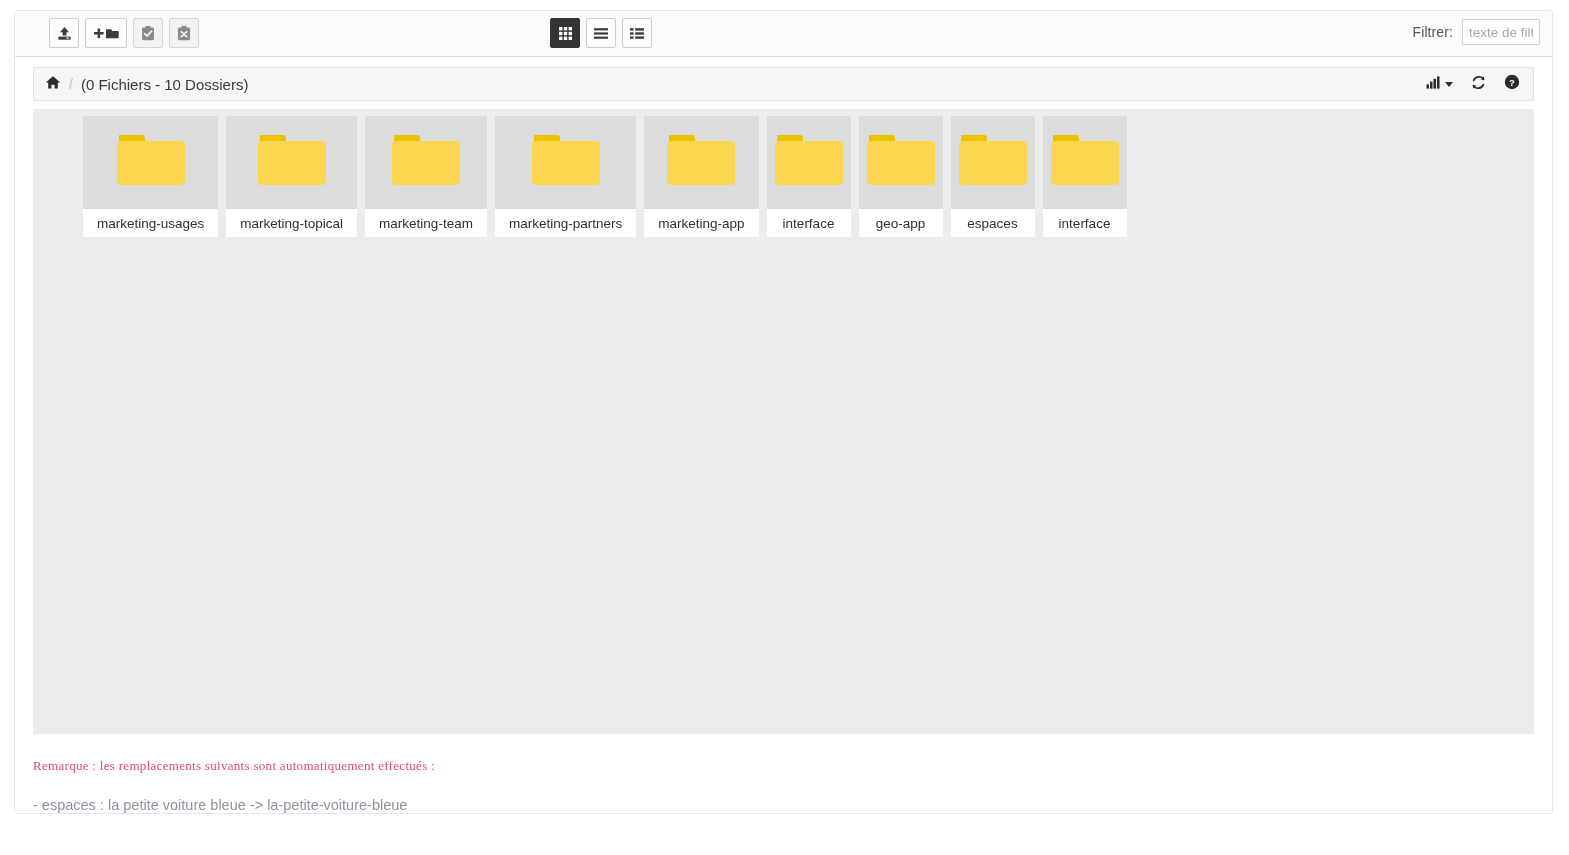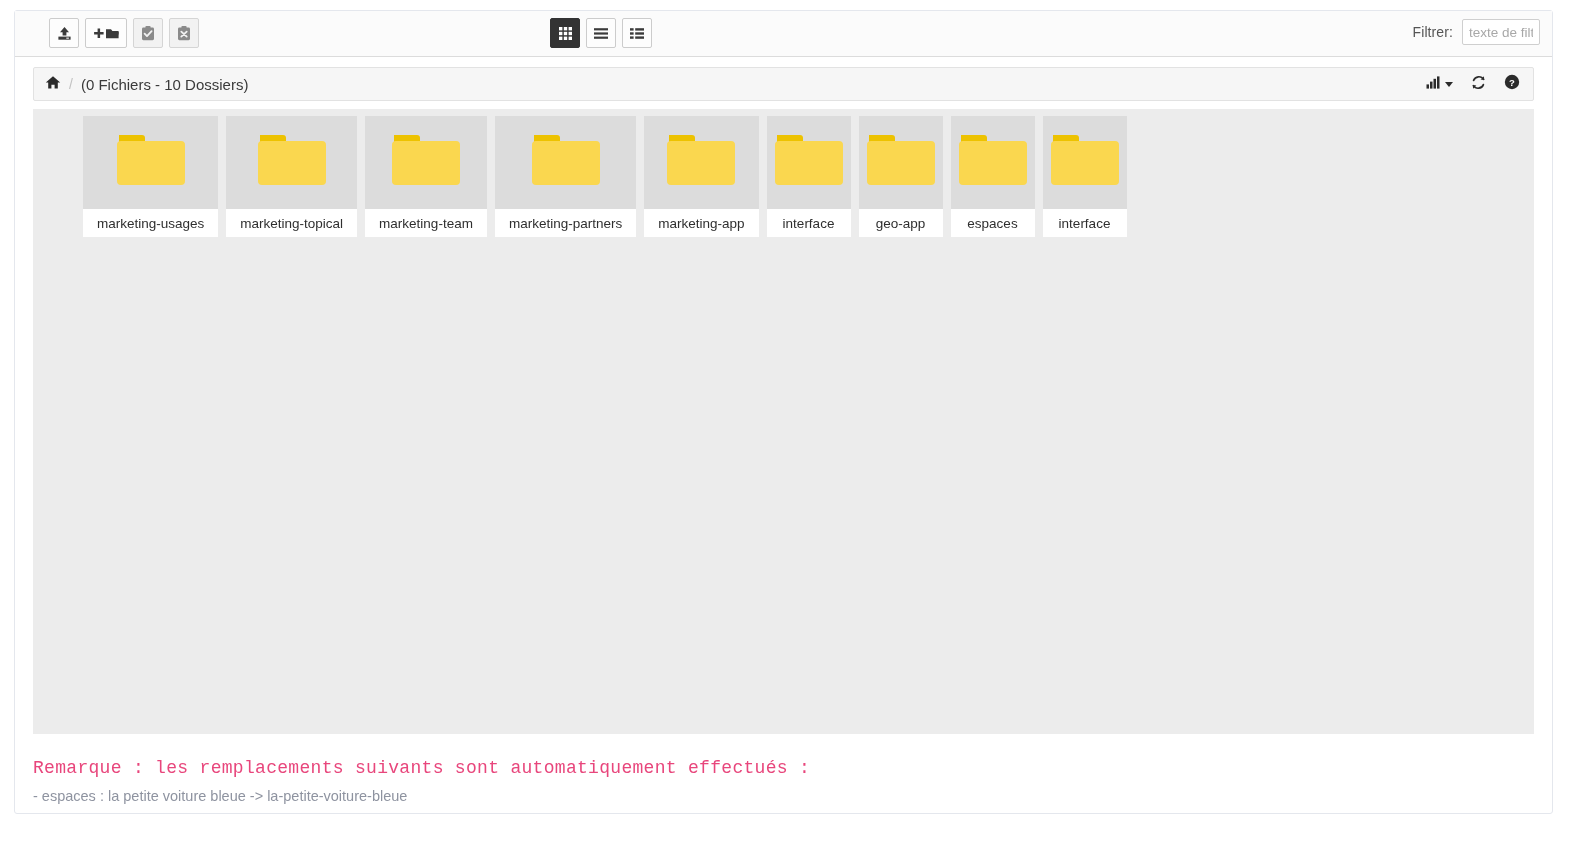--- a/index.html
+++ b/index.html
@@ -182,25 +182,25 @@
   }
 
   
   .note {
     position: absolute;
     left: 33px;
     top: 758px;
     width: 1200px;
   }
   .note-head {
-    font-family: Liberation Mono, monospace;
-    font-size: 18px;
+    font-family: Liberation Serif, serif;
+    font-size: 13px;
     color: #e8467c;
     letter-spacing: .3px;
-    margin-bottom: 8px;
+    margin-bottom: 21px;
     white-space: pre;
   }
   .note-line {
     font-size: 14.5px;
     color: #8e93a0;
     line-height: 21px;
     white-space: pre;
   }
 </style>
 </head>

